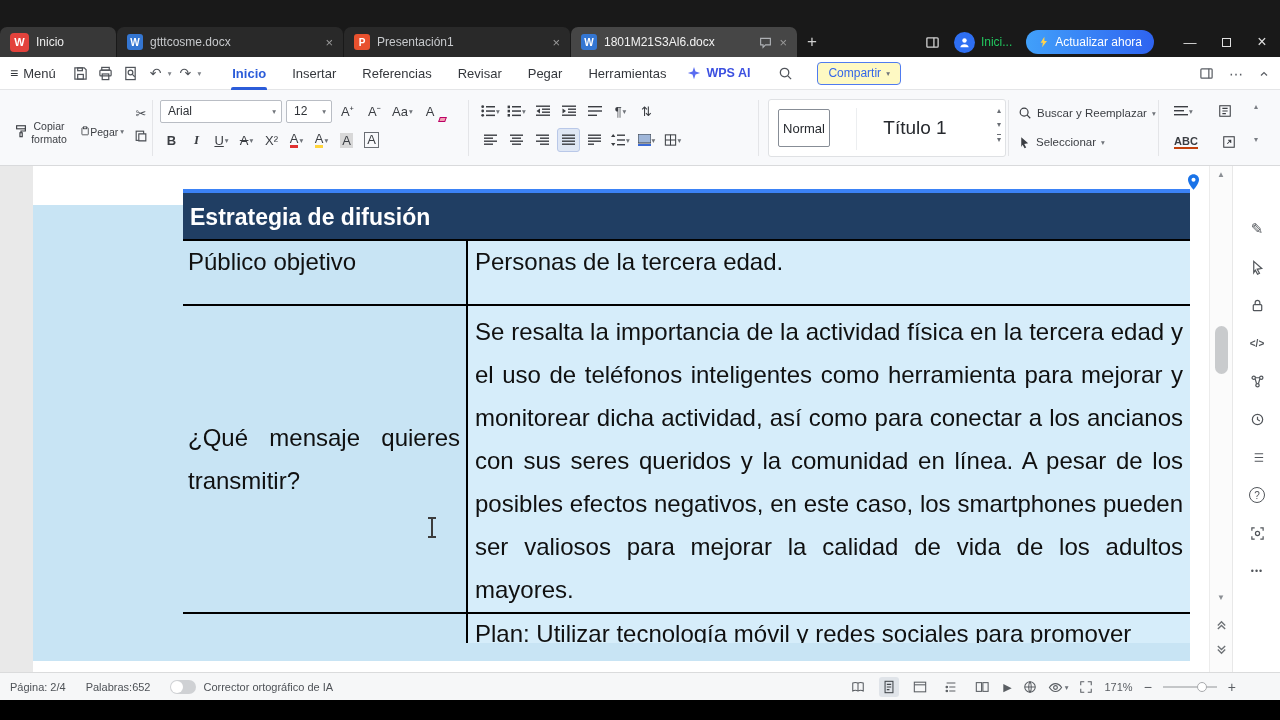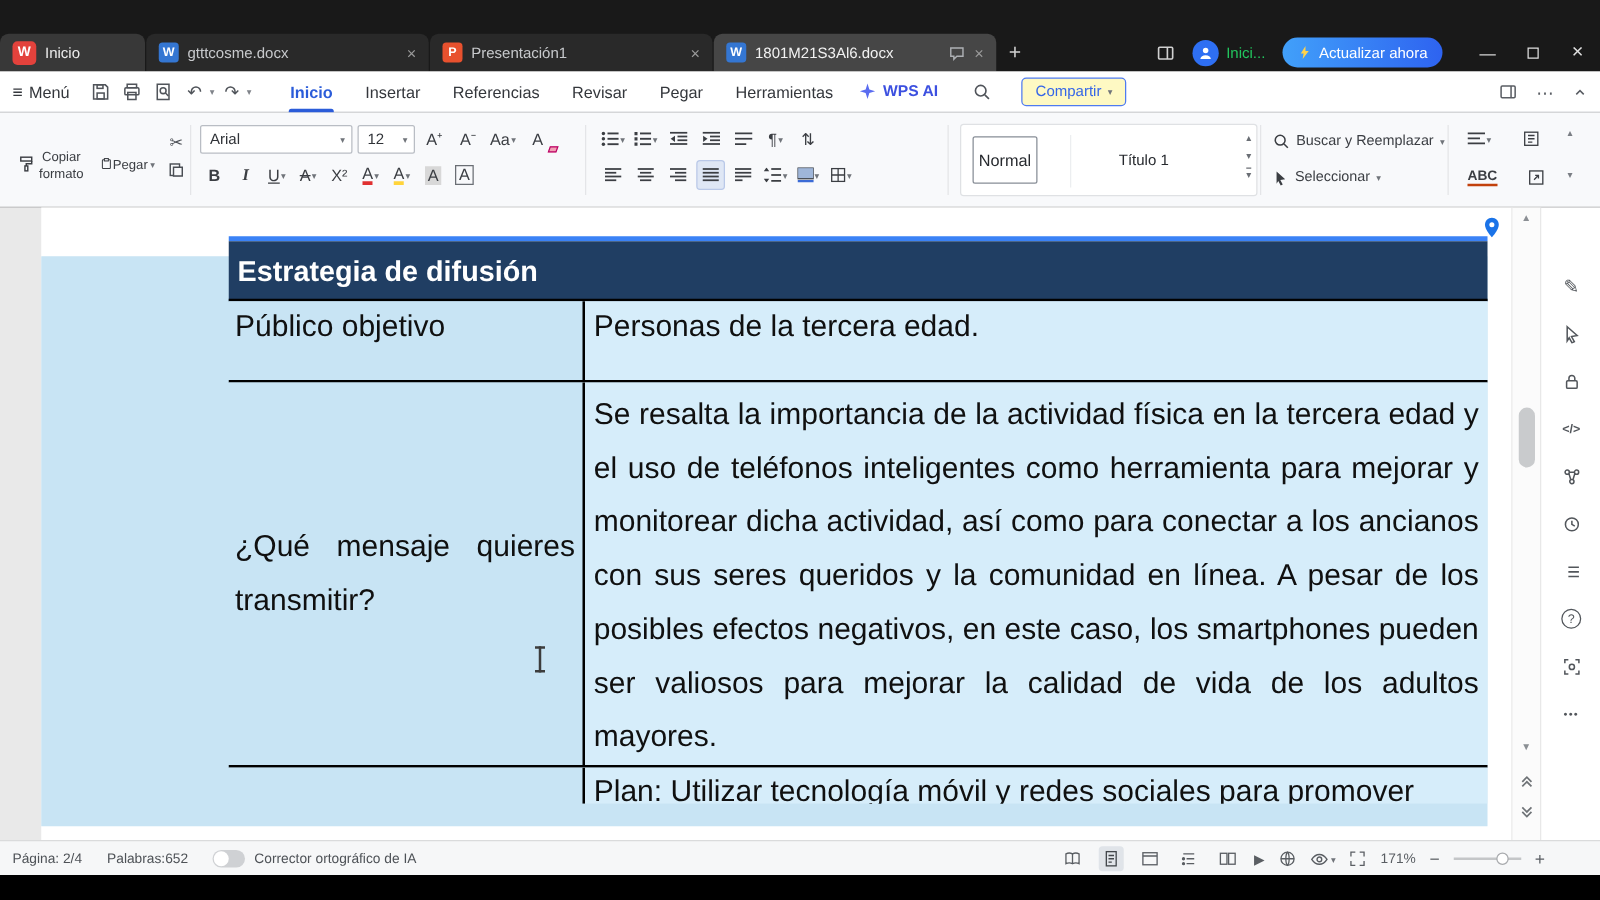--- a/index.html
+++ b/index.html
@@ -64,21 +64,21 @@
 .gl-strike{text-decoration:line-through}
 .gl-fc{line-height:13px;border-bottom:3px solid #e03131}
 .gl-hl{line-height:13px;border-bottom:3px solid #ffd43b}
 .gl-sh{background:#d8d8d8;padding:0 2px}
 .gl-bd{border:1px solid #6a6e74;padding:0 2px;line-height:14px}
 .gl-clear{position:relative}
 .gl-clear i{position:absolute;right:-4px;bottom:1px;width:7px;height:5px;background:#f2a0b4;border:1px solid #b06;transform:skewX(-20deg)}
 .stylebox{position:absolute;left:768px;top:9px;width:238px;height:58px;background:#fff;border:1px solid #dfe1e4;border-radius:3px}
 .chip{position:absolute;top:9px;height:38px;display:flex;align-items:center;justify-content:center;color:#26292e}
 .chip.normal{left:9px;width:52px;border:1px solid #878d96;border-radius:2px;font-size:13px}
-.chip.h1{left:94px;width:104px;font-size:12px}
+.chip.h1{left:94px;width:104px;font-size:19px}
 .chipline{position:absolute;left:87px;top:8px;height:42px;width:1px;background:#eceef0}
 .st-arrows{position:absolute;right:4px;top:6px;display:flex;flex-direction:column;align-items:center;gap:5px;color:#6a6e74;font-size:8px}
 .erow{display:flex;align-items:center;gap:5px;height:24px;font-size:11.5px;color:#3b3e43}
 .ribcol{position:absolute;left:1254px;top:12px;display:flex;flex-direction:column;gap:24px;color:#7a7e84;font-size:8px;align-items:center}
 
 
 #docarea{position:absolute;left:0;top:166px;width:1232px;height:506px;background:#e9e9e9}
 .page{position:absolute;left:33px;top:0;width:1176px;height:506px;background:#fff}
 .bluebase{position:absolute;left:33px;top:39px;width:1157px;height:456px;background:#c8e4f4}
 .dtable{position:absolute;left:183px;top:23px;width:1007px;border-top:4px solid #3b82f6;color:#101010}

